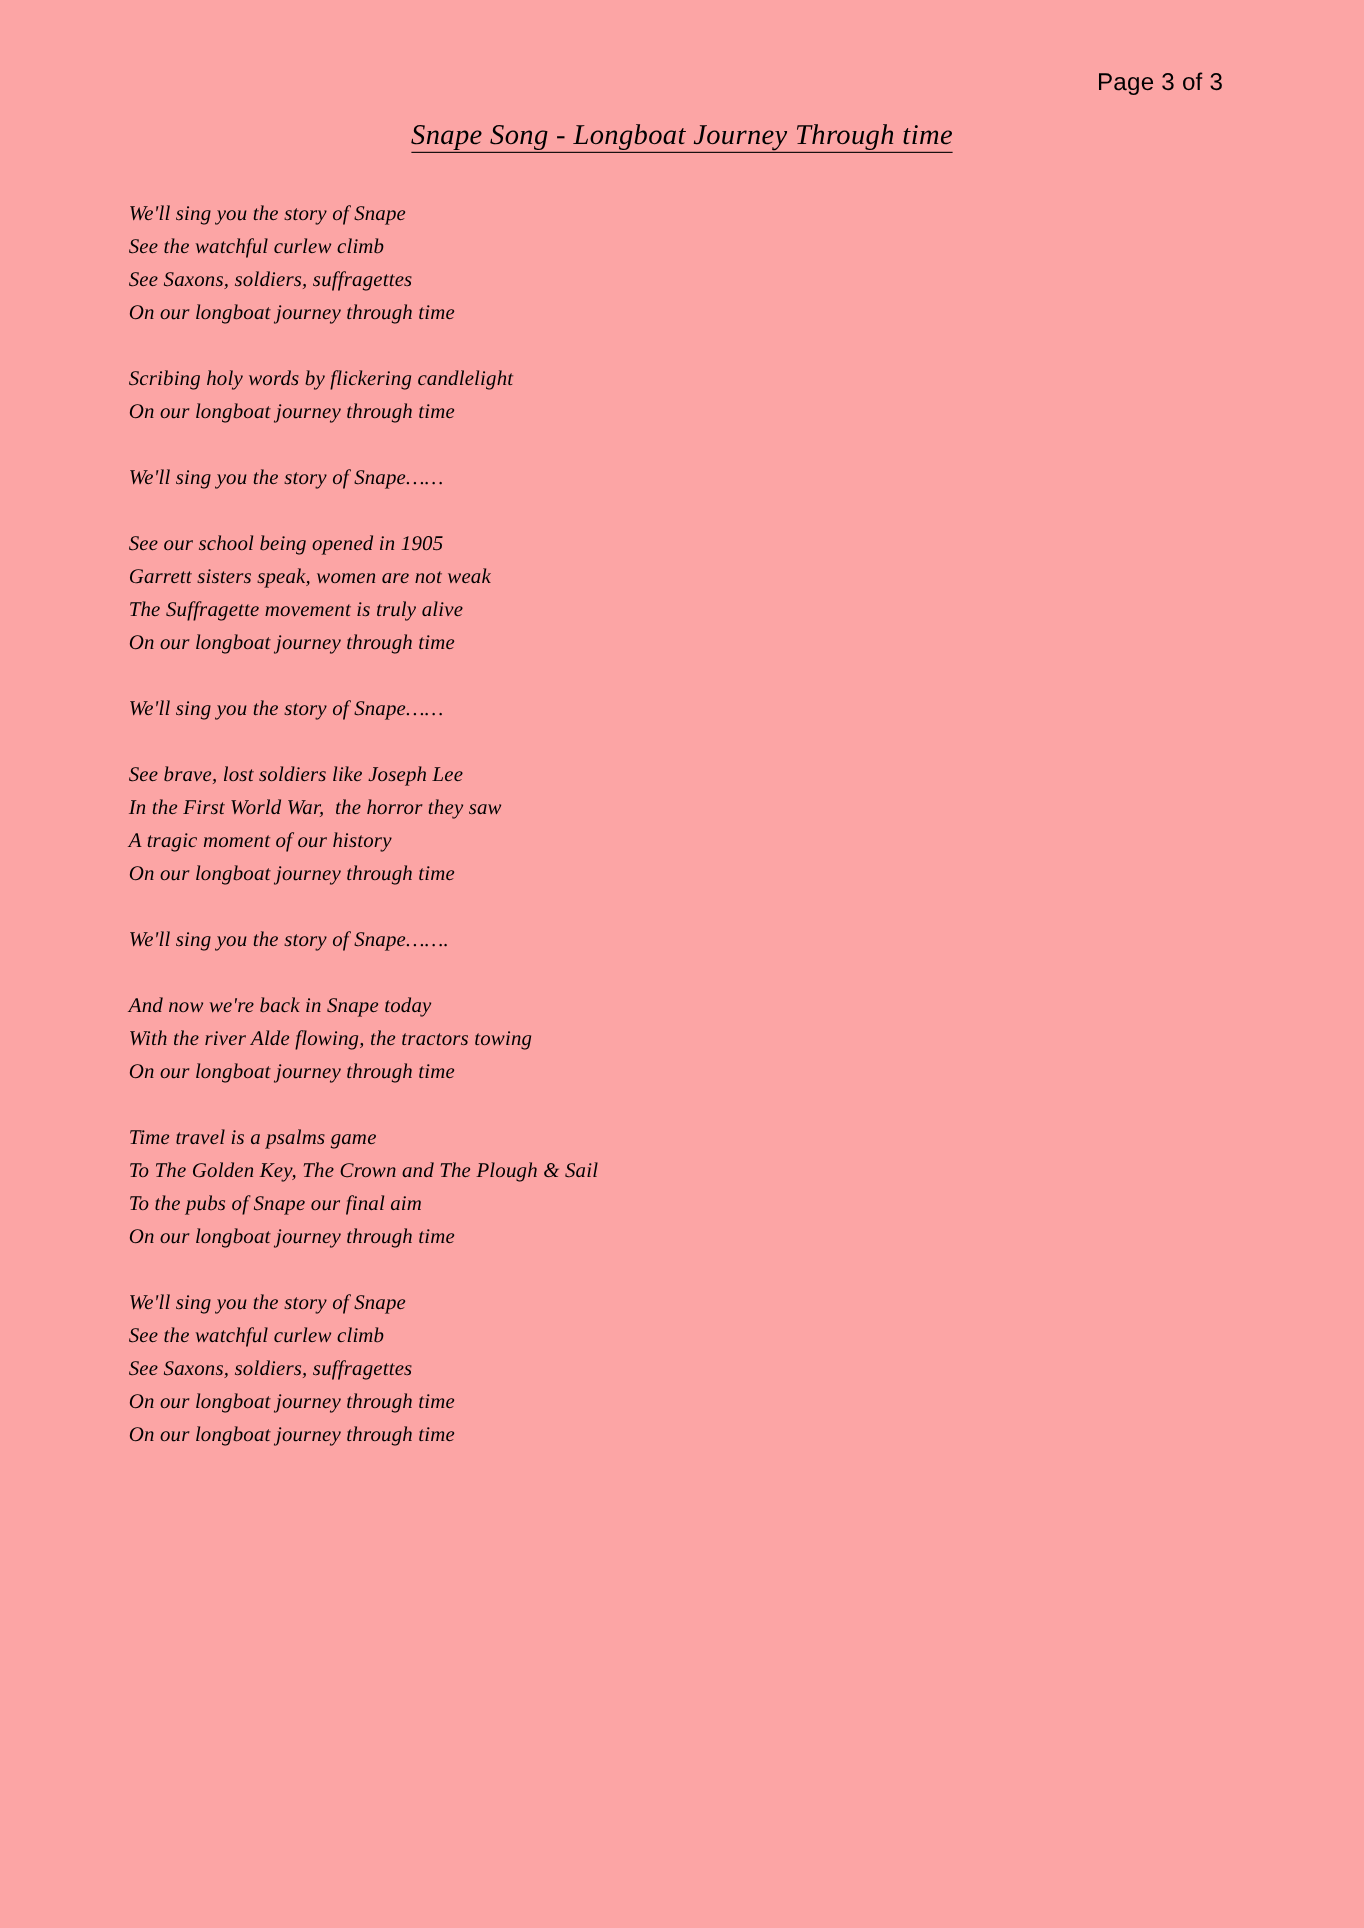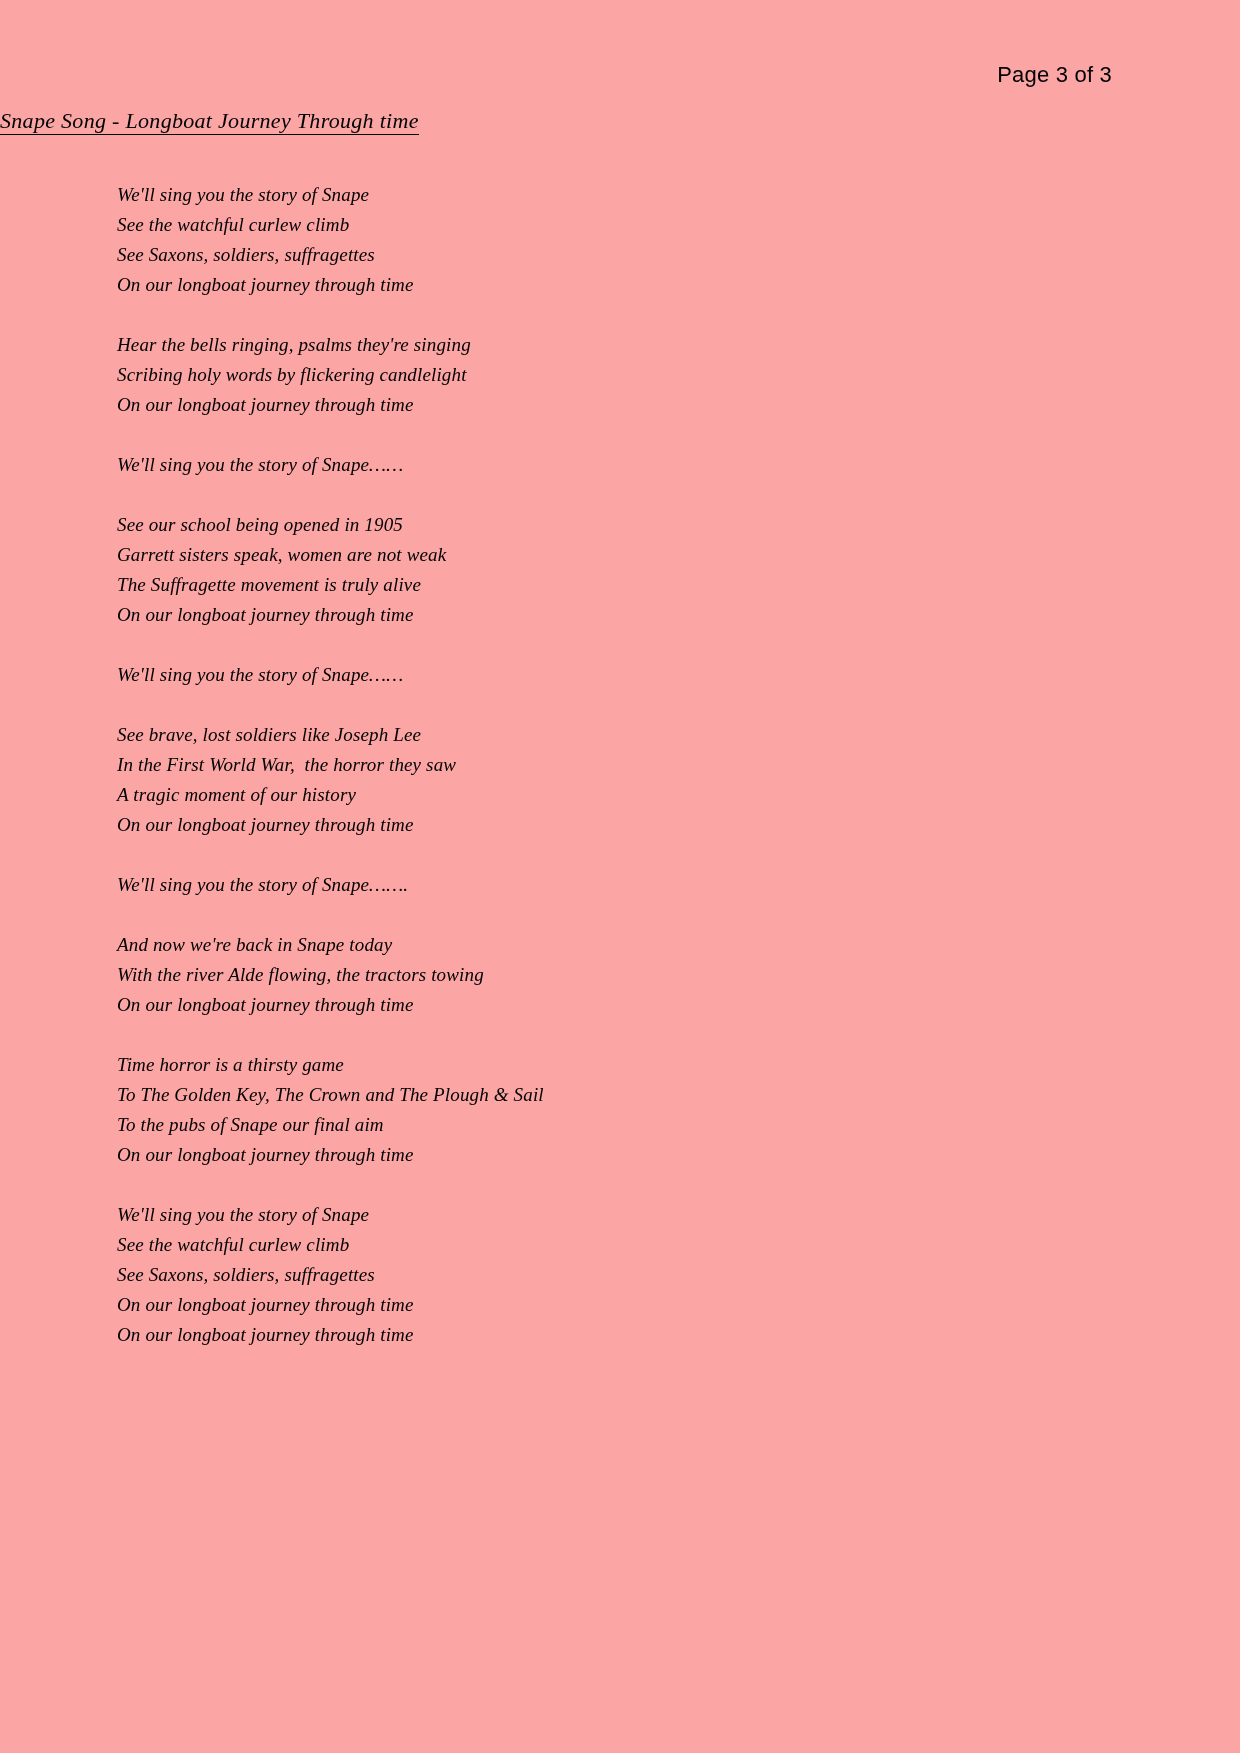--- a/index.html
+++ b/index.html
@@ -27,23 +27,24 @@
     font-family: "Liberation Sans", sans-serif;
     font-size: 22px;
     color: #000;
     letter-spacing: 0.2px;
   }
   .doc-title {
     position: absolute;
     top: 108px;
     left: 0;
     width: 1240px;
+    text-align: center;
     font-family: "Liberation Serif", serif;
     font-style: italic;
-    font-size: 22px;
+    font-size: 26px;
     letter-spacing: 0.3px;
   }
   .doc-title span {
     border-bottom: 1px solid #000;
     padding-bottom: 1px;
   }
   .lyrics {
     position: absolute;
     top: 168px;
     left: 117px;
@@ -75,21 +76,20 @@
   <div class="lyrics">
 
     <div class="stanza">
       <div class="line">We'll sing you the story of Snape</div>
       <div class="line">See the watchful curlew climb</div>
       <div class="line">See Saxons, soldiers, suffragettes</div>
       <div class="line">On our longboat journey through time</div>
     </div>
 
     <div class="stanza">
-      <div class="line">Hear the bells ringing, psalms they're singing</div>
       <div class="line">Scribing holy words by flickering candlelight</div>
       <div class="line">On our longboat journey through time</div>
     </div>
 
     <div class="stanza">
       <div class="line">We'll sing you the story of Snape……</div>
     </div>
 
     <div class="stanza">
       <div class="line">See our school being opened in 1905</div>
@@ -113,21 +113,21 @@
       <div class="line">We'll sing you the story of Snape…….</div>
     </div>
 
     <div class="stanza">
       <div class="line">And now we're back in Snape today</div>
       <div class="line">With the river Alde flowing, the tractors towing</div>
       <div class="line">On our longboat journey through time</div>
     </div>
 
     <div class="stanza">
-      <div class="line">Time horror is a thirsty game</div>
+      <div class="line">Time travel is a psalms game</div>
       <div class="line">To The Golden Key, The Crown and The Plough &amp; Sail</div>
       <div class="line">To the pubs of Snape our final aim</div>
       <div class="line">On our longboat journey through time</div>
     </div>
 
     <div class="stanza">
       <div class="line">We'll sing you the story of Snape</div>
       <div class="line">See the watchful curlew climb</div>
       <div class="line">See Saxons, soldiers, suffragettes</div>
       <div class="line">On our longboat journey through time</div>

